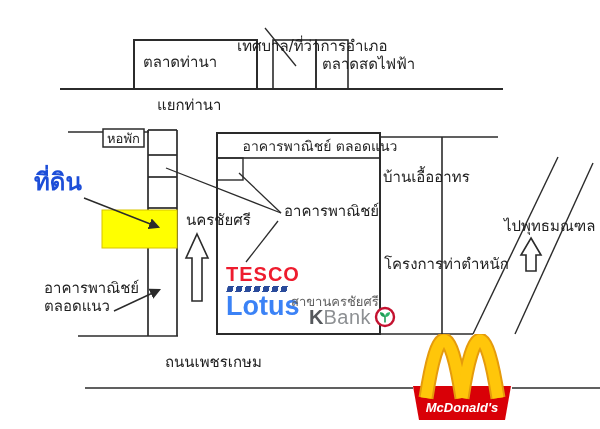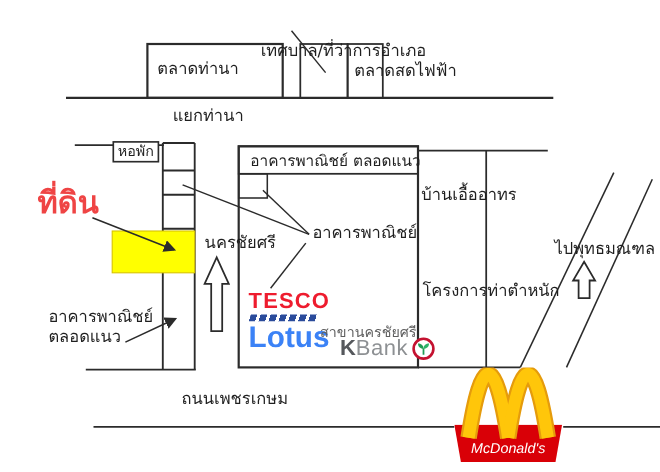--- a/index.html
+++ b/index.html
@@ -3,45 +3,45 @@
 <meta charset="utf-8">
 <style>
   html,body{margin:0;padding:0;background:#fff;}
   #canvas{
     position:relative;width:600px;height:429px;background:#ffffff;overflow:hidden;
     font-family:"DejaVu Sans","Liberation Sans",sans-serif;color:#1f1f1f;
   }
   #geometry{position:absolute;left:0;top:0;z-index:1;}
   .lbl{position:absolute;z-index:3;white-space:nowrap;font-size:15px;line-height:1.2;}
   .lbl-sm{font-size:13px;}
-  .lbl-land{font-size:28px;font-weight:bold;color:#ef4444;}
+  .lbl-land{font-size:24px;font-weight:bold;color:#1d4ed8;}
   .header-label{
     position:absolute;left:217px;top:133px;width:176px;height:25px;z-index:3;
-    display:flex;align-items:center;justify-content:center;font-size:14px;white-space:nowrap;
+    display:flex;align-items:center;justify-content:center;font-size:14px;white-space:nowrap;padding-left:15px;
   }
   .two-line div{white-space:nowrap;}
   
   .tesco-group{position:absolute;left:226px;top:264px;z-index:3;}
   .tesco-text{font-family:"Liberation Sans",sans-serif;font-size:20px;font-weight:bold;color:#ee1c2e;letter-spacing:1px;line-height:1;}
   .lotus-dashes{width:62px;height:6px;margin:2px 0 0 1px;transform:skewX(-18deg);
     background:repeating-linear-gradient(90deg,#2a4b9b 0 6px,transparent 6px 9px);}
   .lotus-text{font-family:"Liberation Sans",sans-serif;font-size:27px;font-weight:bold;color:#3b82f6;line-height:1;margin-top:1px;}
   .branch-label{position:absolute;left:291px;top:291px;z-index:4;font-size:13px;color:#5f5f5f;white-space:nowrap;}
   .kbank-group{position:absolute;left:309px;top:306px;z-index:3;display:flex;align-items:center;}
   .kbank-k{font-family:"Liberation Sans",sans-serif;font-size:20px;font-weight:bold;color:#55585c;line-height:1;}
   .kbank-bank{font-family:"Liberation Sans",sans-serif;font-size:20px;color:#8d9093;line-height:1;letter-spacing:0.5px;}
   .kbank-sprout{margin-left:3px;}
   
   .mcd-group{position:absolute;left:410px;top:334px;width:104px;height:90px;z-index:3;}
   .mcd-banner{
     position:absolute;left:2px;top:52px;width:100px;height:34px;background:#d90007;
     clip-path:polygon(1% 0,99% 0,93% 100%,7% 100%);
     display:flex;align-items:flex-end;justify-content:center;padding-bottom:5px;box-sizing:border-box;
   }
-  .mcd-banner span{color:#ffffff;font-family:"Liberation Sans",sans-serif;font-weight:normal;font-style:italic;font-size:13px;white-space:nowrap;}
+  .mcd-banner span{color:#ffffff;font-family:"Liberation Sans",sans-serif;font-weight:bold;font-style:italic;font-size:13px;white-space:nowrap;}
   .mcd-arches{position:absolute;left:0;top:0;}
 </style>
 </head>
 <body>
 
 <div id="canvas">
 
   <svg id="geometry" width="600" height="429" viewBox="0 0 600 429">
     <defs>
       <marker id="ah" viewBox="0 0 10 10" refX="8" refY="5" markerWidth="8" markerHeight="8" orient="auto">

